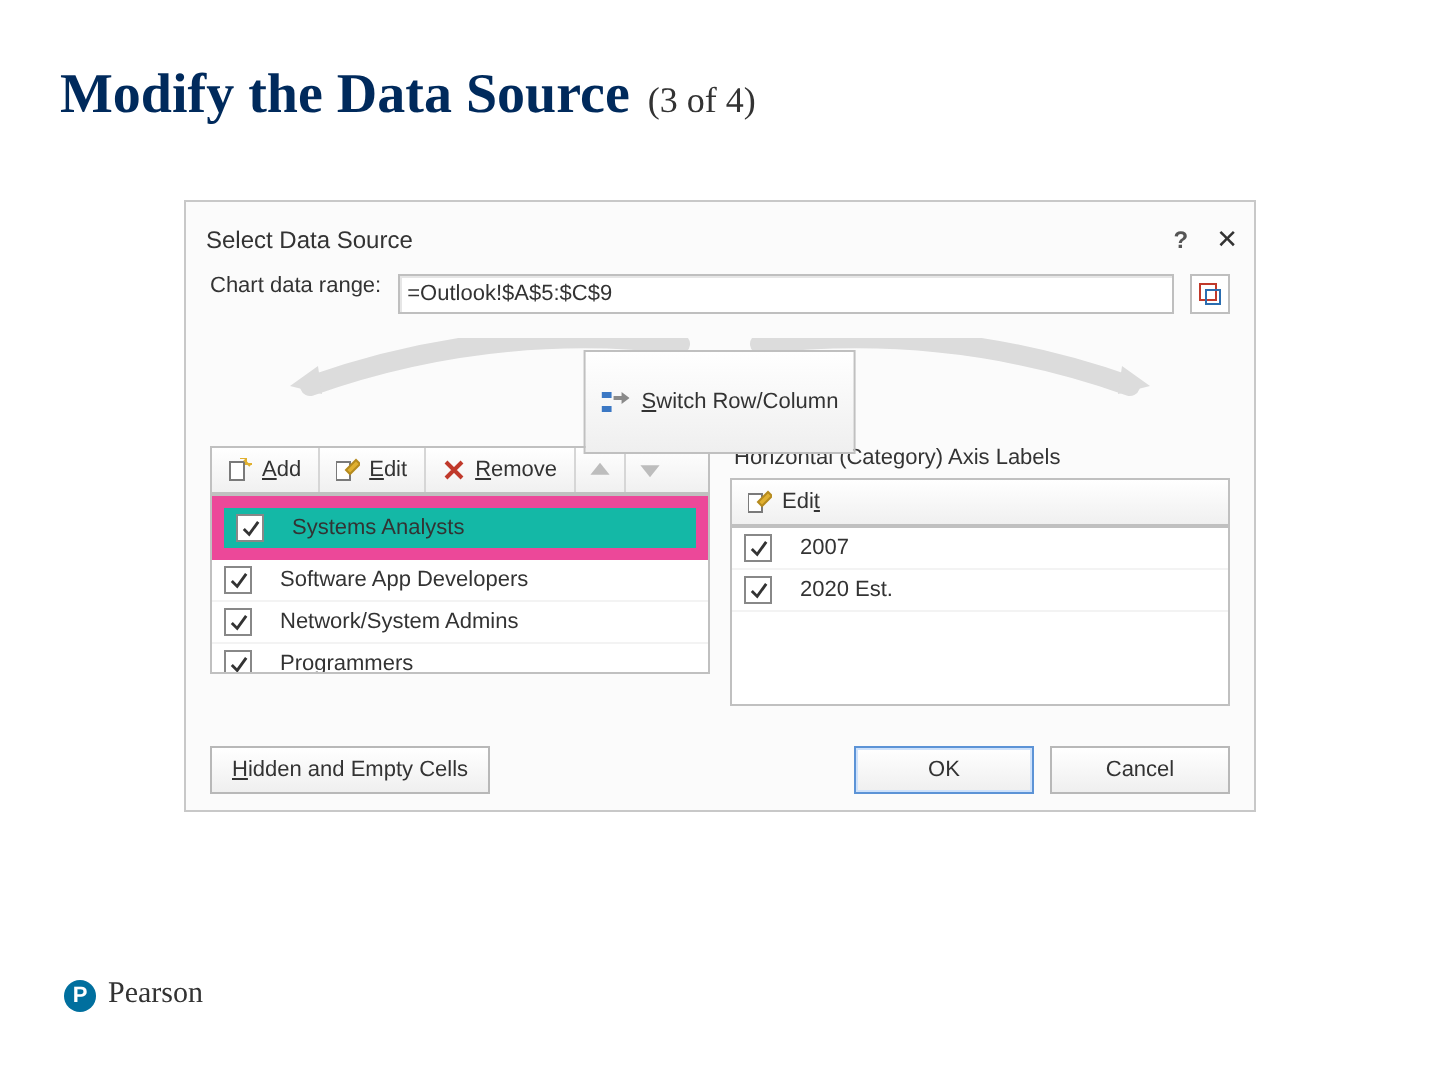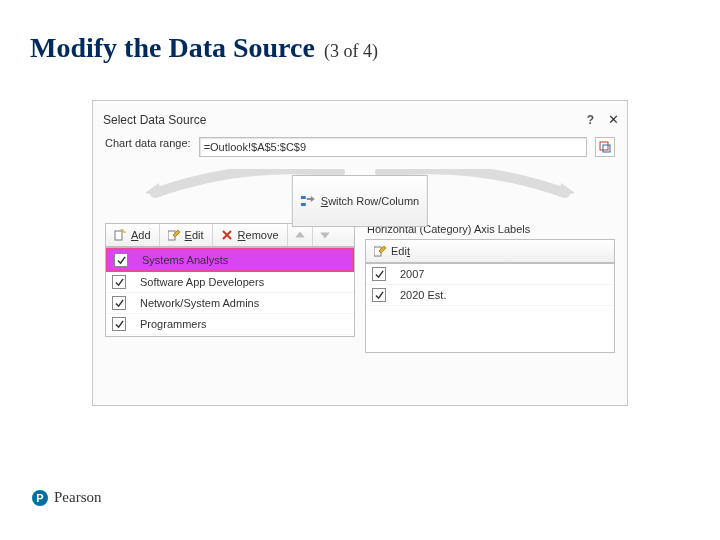--- a/index.html
+++ b/index.html
@@ -26,21 +26,21 @@
   .panel{flex:1}
   .panel-title{font-size:11px;color:#333;margin:0 0 4px 2px}
   .toolbar{display:flex;align-items:stretch;border:1px solid #c0c0c0;background:linear-gradient(#fff,#f0f0f0);height:22px}
   .tbtn{display:flex;align-items:center;gap:5px;padding:0 8px;border-right:1px solid #d6d6d6;font-size:11px;color:#333}
   .tbtn:last-child{border-right:0}
   .tbtn svg{width:12px;height:12px}
   .reorder{display:flex}
   .reorder .tbtn{padding:0 6px;color:#888}
   .listbox{height:88px;border:1px solid #c0c0c0;background:#fff;overflow:hidden}
   .lrow{display:flex;align-items:center;height:20px;padding:0 6px;font-size:11px;color:#333;border-bottom:1px solid #f3f3f3}
-  .lrow.selected{background:#d946ef;border:2px solid #ec4899}
+  .lrow.selected{background:#14b8a6;border:6px solid #ec4899}
   .chk{width:12px;height:12px;border:1px solid #888;margin-right:10px;display:inline-flex;align-items:center;justify-content:center;background:#fff}
   .chk svg{width:9px;height:9px}
   .lrow .txt{margin-left:4px}
   .dlg-footer{position:absolute;left:0;right:0;bottom:8px;display:flex;justify-content:space-between;align-items:center;padding:0 12px}
   .fbtn{height:22px;min-width:68px;border:1px solid #b8b8b8;background:linear-gradient(#fff,#efefef);font-size:11px;color:#333;display:inline-flex;align-items:center;justify-content:center;padding:0 10px}
   .fbtn.ok{border:1px solid #5c93d6;box-shadow:0 0 0 1px #cfe2fb inset}
   .footer-right{display:flex;gap:8px}
   .brand{position:absolute;left:32px;bottom:34px;display:flex;align-items:center;gap:6px}
   .brand-badge{width:16px;height:16px;border-radius:50%;background:#006f9e;color:#fff;display:flex;align-items:center;justify-content:center;font-size:11px;font-weight:bold}
   .brand-name{font-family:"Times New Roman",serif;font-size:15px;color:#333}
@@ -197,20 +197,29 @@
                 <svg viewBox="0 0 10 10">
                   <path d="M1 5 L4 8 L9 1" fill="none" stroke="#333" stroke-width="1.6"></path>
                 </svg>
               </span>
               <span class="txt">2020 Est.</span>
             </div>
           </div>
       </div>
     </div>
 
+    <div class="dlg-footer">
+      <div class="fbtn">
+        <span><u>H</u>idden and Empty Cells</span>
+      </div>
+      <div class="footer-right">
+        <div class="fbtn ok">OK</div>
+        <div class="fbtn">Cancel</div>
+      </div>
+    </div>
   </div>
 
   <div class="brand">
     <div class="brand-badge">P</div>
     <div class="brand-name">Pearson</div>
   </div>
 
 </div>
 
 </body></html>

